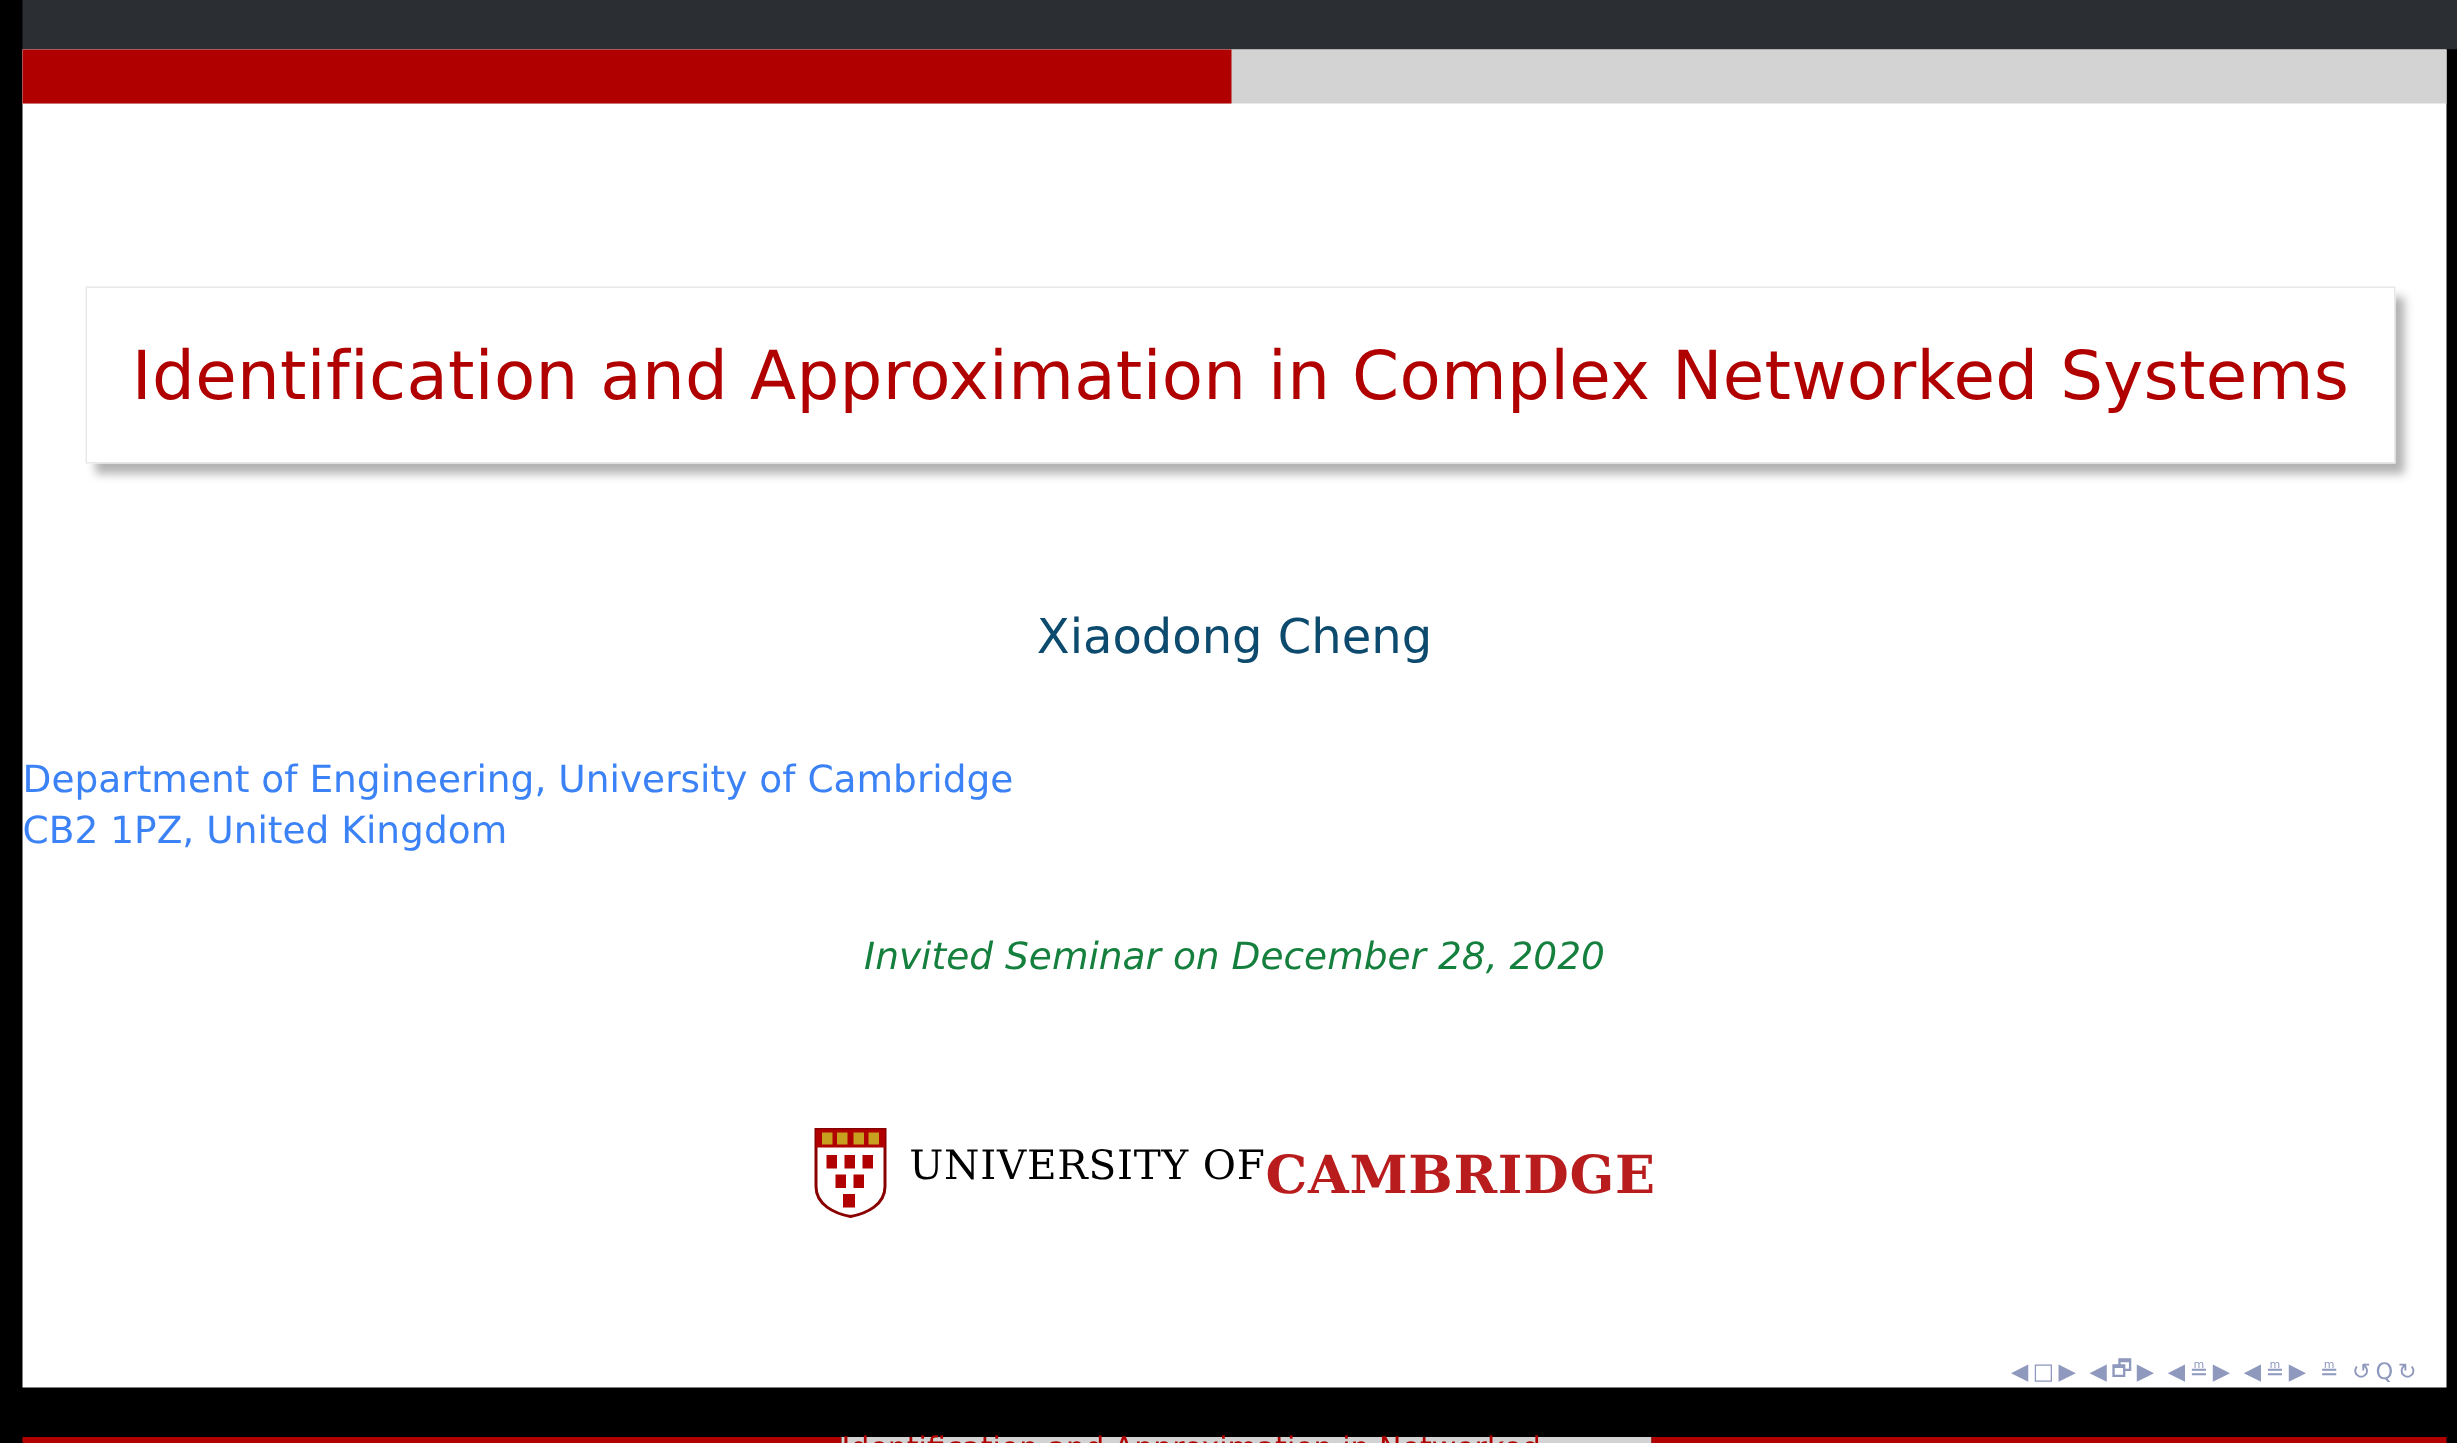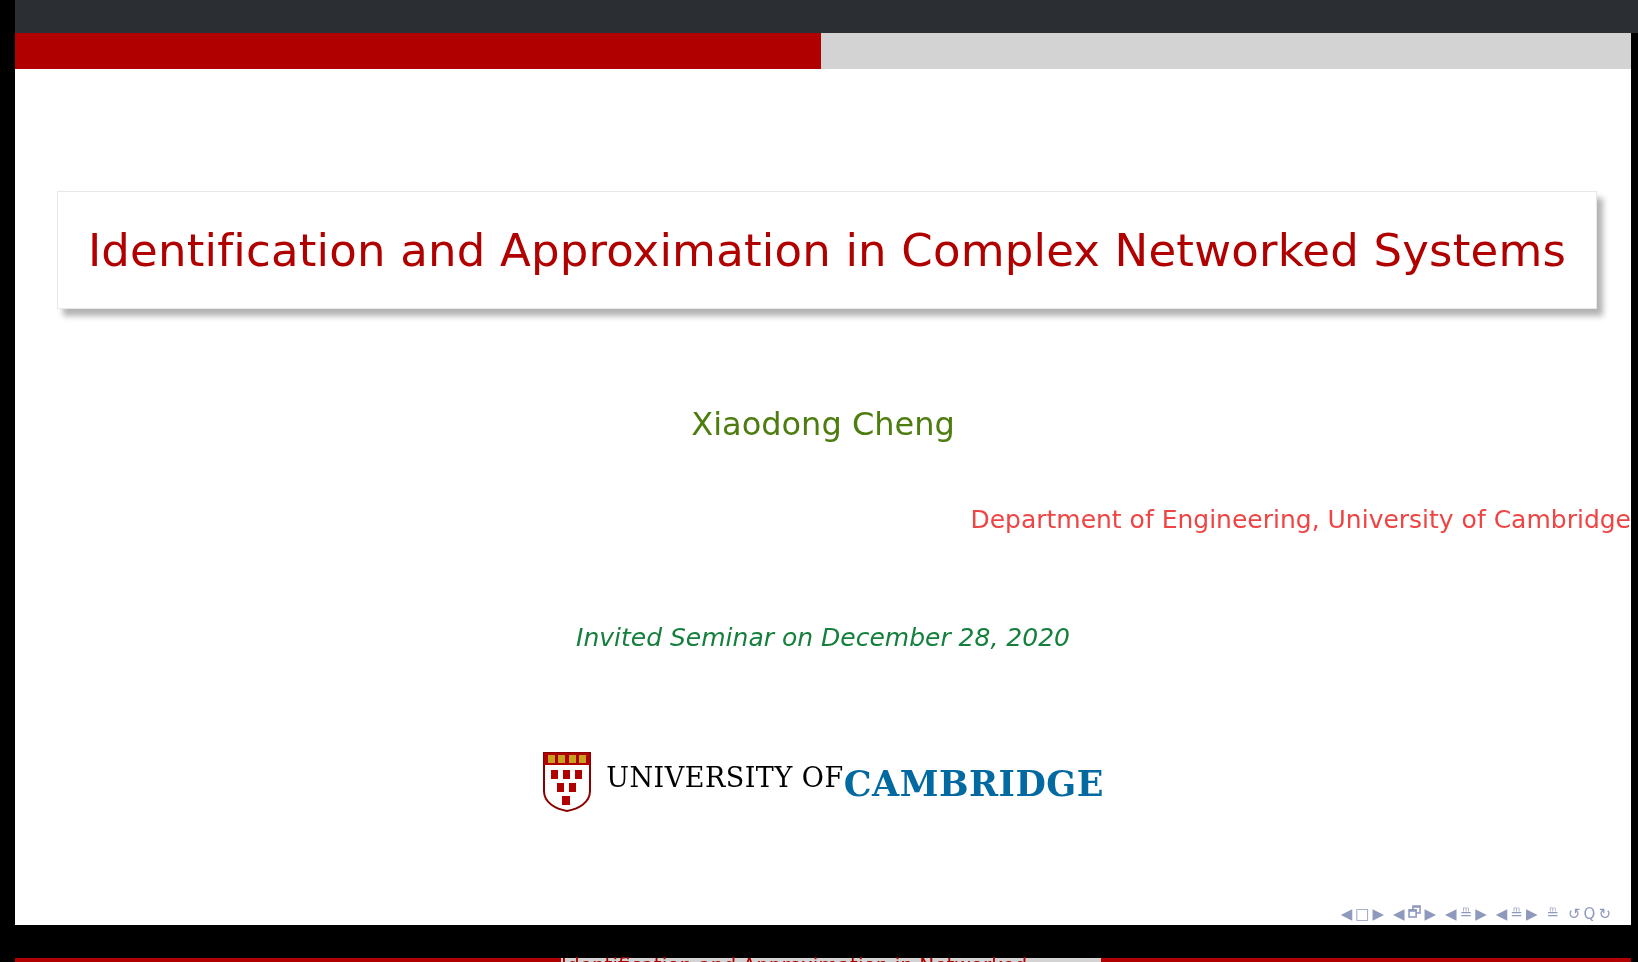--- a/index.html
+++ b/index.html
@@ -80,31 +80,31 @@
     letter-spacing: 0.2px;
     white-space: nowrap;
   }
 
   .author {
     position: absolute;
     left: 0;
     top: 372px;
     width: 1616px;
     text-align: center;
-    color: #4d7c0f;
+    color: #0c4a6e;
     font-size: 32px;
   }
 
   .affil {
     position: absolute;
     left: 0;
     top: 470px;
     width: 1616px;
-    text-align: right;
-    color: #ef4444;
+    text-align: left;
+    color: #3b82f6;
     font-size: 25px;
     line-height: 34px;
   }
 
   .event {
     position: absolute;
     left: 0;
     top: 590px;
     width: 1616px;
     text-align: center;
@@ -138,21 +138,21 @@
     font-family: "DejaVu Serif", serif;
     font-size: 27px;
     letter-spacing: 0.5px;
     color: #000;
   }
   .logo-line2 {
     font-family: "DejaVu Serif", serif;
     font-size: 35px;
     font-weight: bold;
     letter-spacing: 0.5px;
-    color: #0369a1;
+    color: #b91c1c;
     margin-top: 2px;
     text-align: center;
   }
 
   
   .navsymbols {
     position: absolute;
     right: 20px;
     top: 868px;
     display: flex;
@@ -245,20 +245,21 @@
     </div>
 
     <div class="title-block">
       <div class="title-text">Identification and Approximation in Complex Networked Systems</div>
     </div>
 
     <div class="author">Xiaodong Cheng</div>
 
     <div class="affil">
       <div>Department of Engineering, University of Cambridge</div>
+      <div>CB2 1PZ, United Kingdom</div>
     </div>
 
     <div class="event">Invited Seminar on December 28, 2020</div>
 
     <div class="logo-wrap">
       <div class="crest">
         <svg width="50" height="62" viewBox="0 0 50 62" xmlns="http://www.w3.org/2000/svg">
           <path d="M2,2 H48 V40 C48,52 36,58 25,60 C14,58 2,52 2,40 Z" fill="#ffffff" stroke="#8a0000" stroke-width="2"></path>
           <path d="M2,2 H48 V14 H2 Z" fill="#b00000"></path>
           <g fill="#c8a020">

